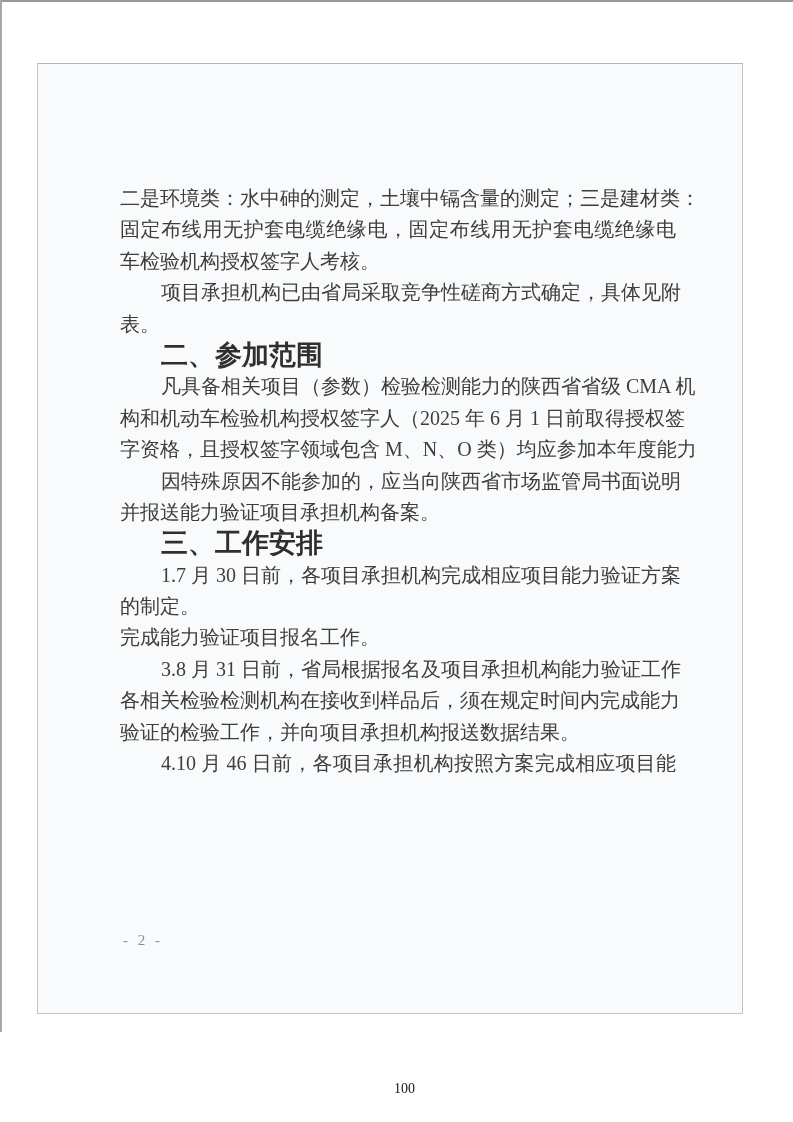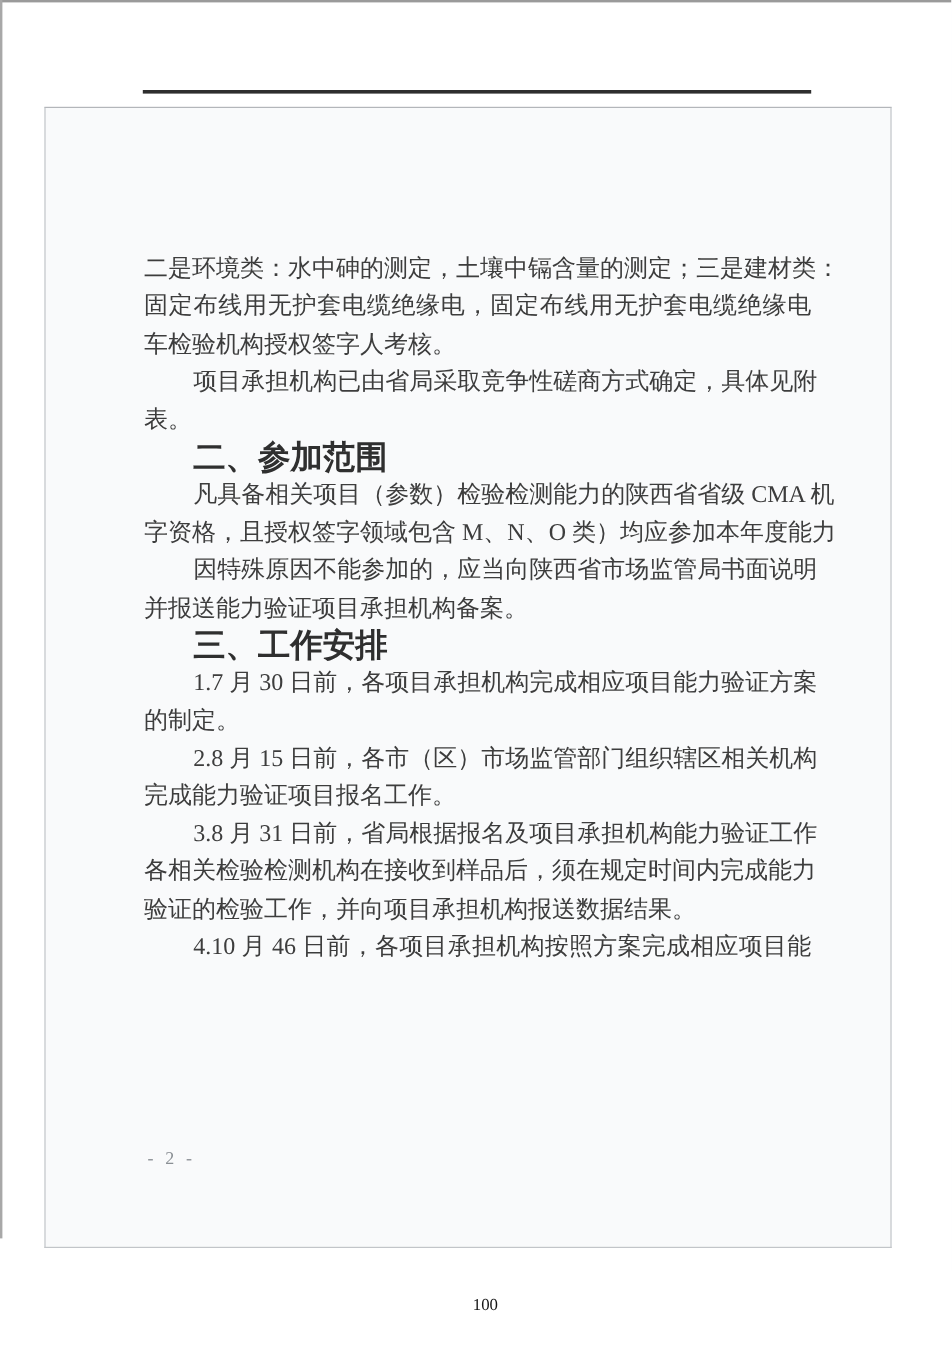--- a/index.html
+++ b/index.html
@@ -31,21 +31,21 @@
   
   .header-rule {
     position: absolute;
     left: 119px; top: 75px;
     width: 557px; height: 3px;
     background: #2e2e2e;
   }
   
   .page-card {
     position: absolute;
-    left: 37px; top: 89px;
+    left: 37px; top: 63px;
     width: 704px; height: 949px;
     background: #f9fafb;
     border: 1px solid #c2c5c9;
     border-top-color: #b3b6ba;
   }
   .doc-body {
     position: absolute;
     left: 82px; top: 119px;
     width: 556px;
   }
@@ -102,27 +102,27 @@
 
   <div class="page-card">
     <div class="doc-body">
       <div class="line">二是环境类：水中砷的测定，土壤中镉含量的测定；三是建材类：</div>
       <div class="line">固定布线用无护套电缆绝缘电，固定布线用无护套电缆绝缘电</div>
       <div class="line short">车检验机构授权签字人考核。</div>
       <div class="line indent">项目承担机构已由省局采取竞争性磋商方式确定，具体见附</div>
       <div class="line short">表。</div>
       <div class="line indent heading short">二、参加范围</div>
       <div class="line indent">凡具备相关项目（参数）检验检测能力的陕西省省级 CMA 机</div>
+      <div class="line">构和机动车检验机构授权签字人（2025 年 6 月 1 日前取得授权签</div>
       <div class="line">字资格，且授权签字领域包含 M、N、O 类）均应参加本年度能力</div>
       <div class="line indent">因特殊原因不能参加的，应当向陕西省市场监管局书面说明</div>
       <div class="line short">并报送能力验证项目承担机构备案。</div>
       <div class="line indent heading short">三、工作安排</div>
       <div class="line indent">1.7 月 30 日前，各项目承担机构完成相应项目能力验证方案</div>
       <div class="line short">的制定。</div>
-      <div class="line indent">2.8 月 15 日前，各市（区）市场监管部门组织辖区相关机构</div>
       <div class="line short">完成能力验证项目报名工作。</div>
       <div class="line indent">3.8 月 31 日前，省局根据报名及项目承担机构能力验证工作</div>
       <div class="line">各相关检验检测机构在接收到样品后，须在规定时间内完成能力</div>
       <div class="line short">验证的检验工作，并向项目承担机构报送数据结果。</div>
       <div class="line indent">4.10 月 46 日前，各项目承担机构按照方案完成相应项目能</div>
     </div>
 
     <div class="page-footer">- 2 -</div>
   </div>
 

